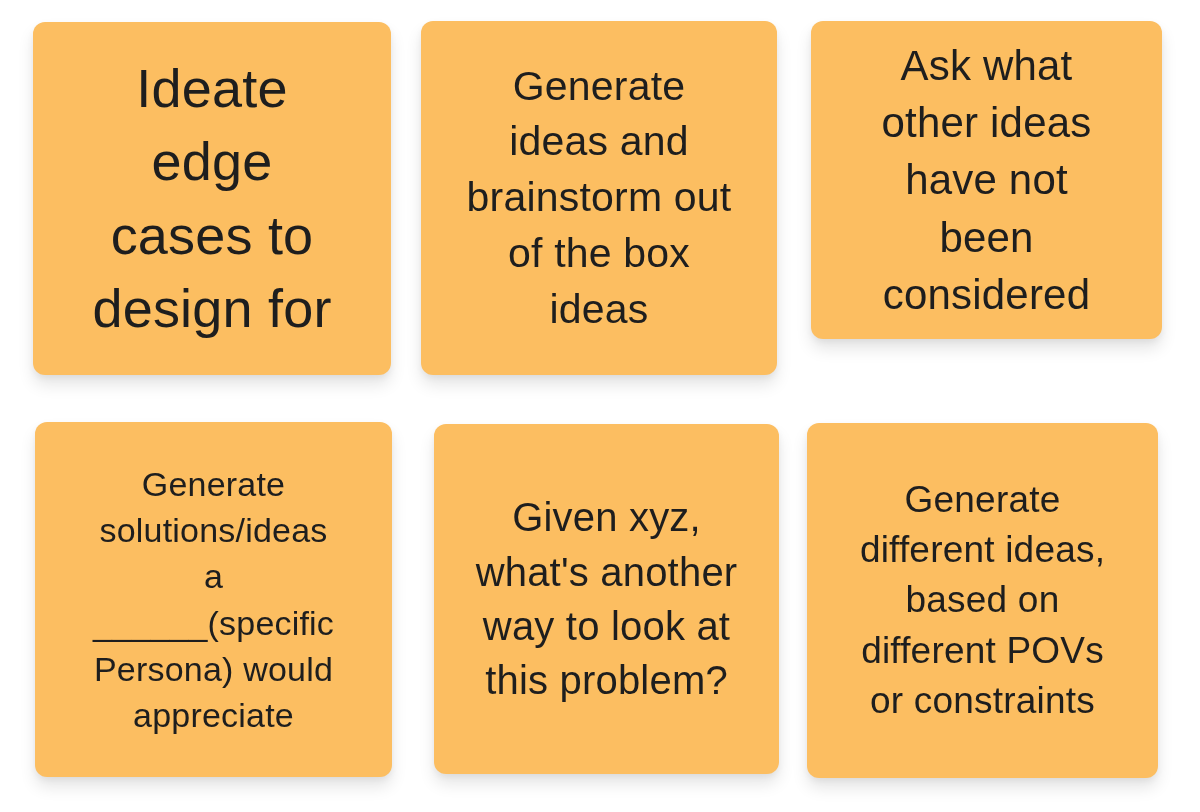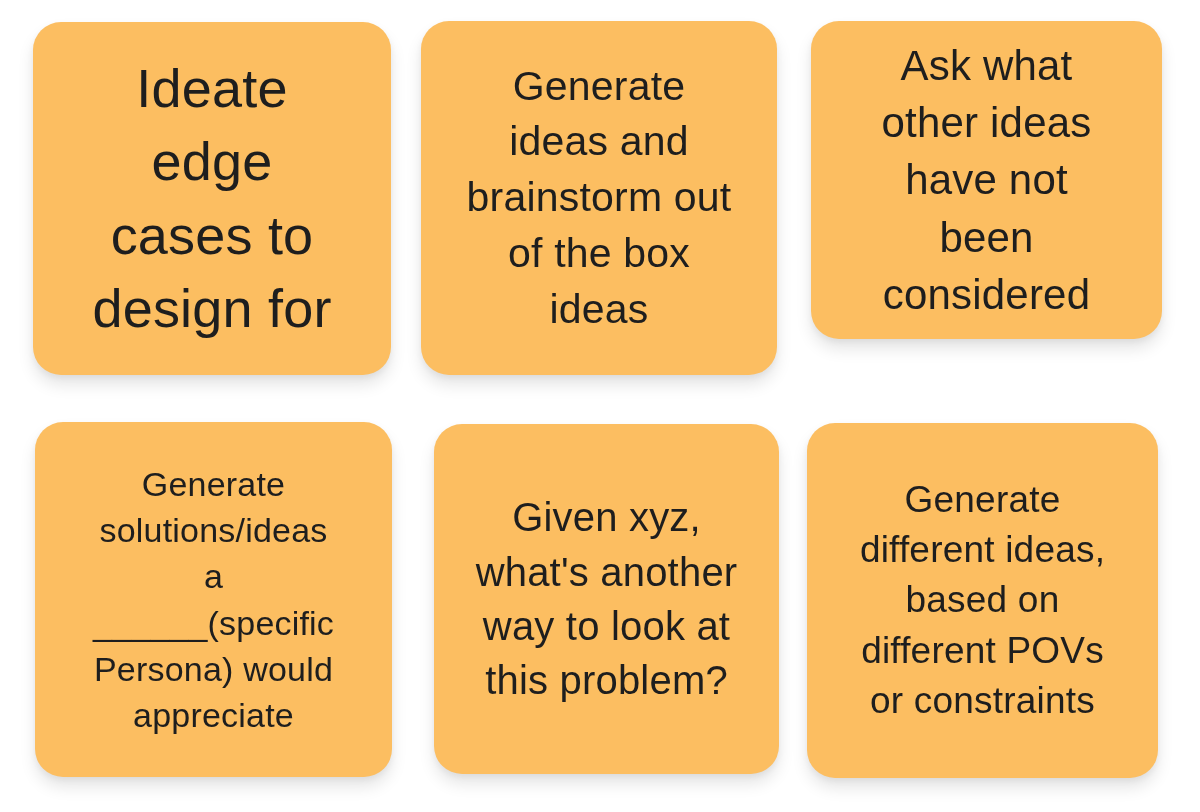--- a/index.html
+++ b/index.html
@@ -17,21 +17,21 @@
   .board {
     position: relative;
     width: 1200px;
     height: 812px;
     background: var(--bg);
     overflow: hidden;
   }
   .note {
     position: absolute;
     background: var(--note);
-    border-radius: 28px;
+    border-radius: 12px;
     box-shadow: 0 10px 16px rgba(0,0,0,0.10), 0 3px 6px rgba(0,0,0,0.05);
     display: flex;
     align-items: center;
     justify-content: center;
     text-align: center;
     padding: 10px 14px;
   }
   .note-text {
     white-space: pre-line;
     color: var(--text);

